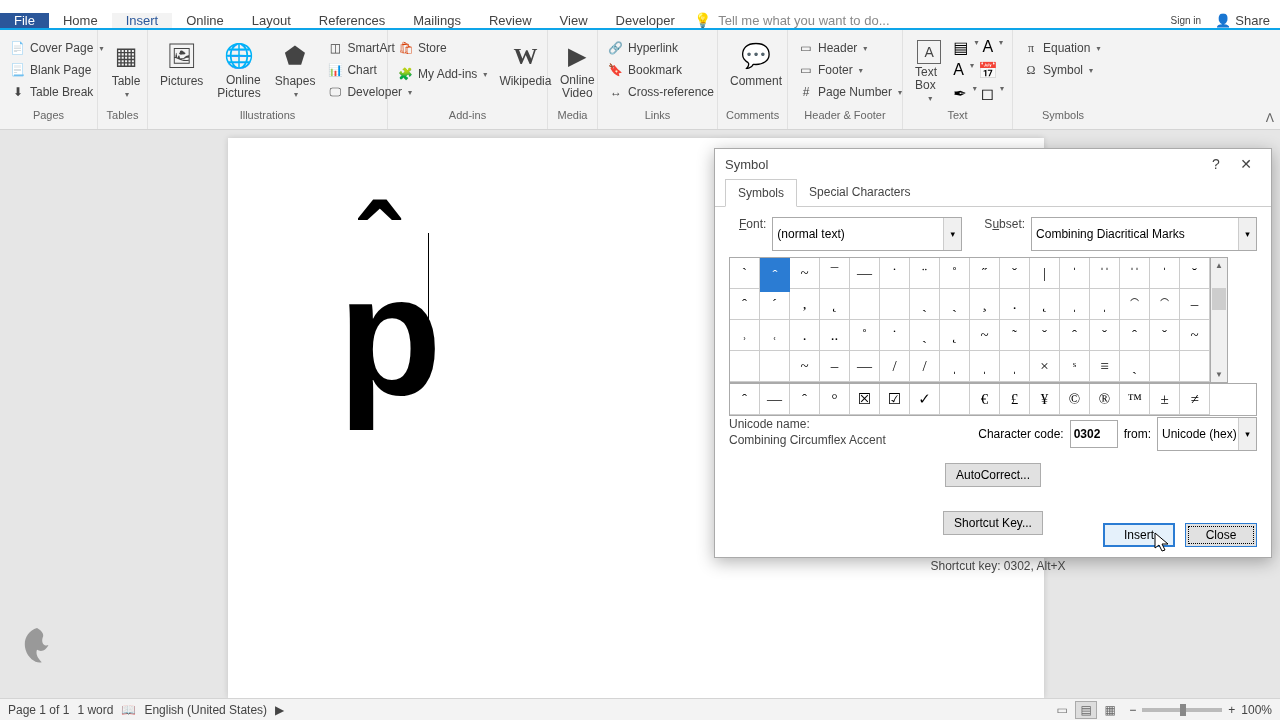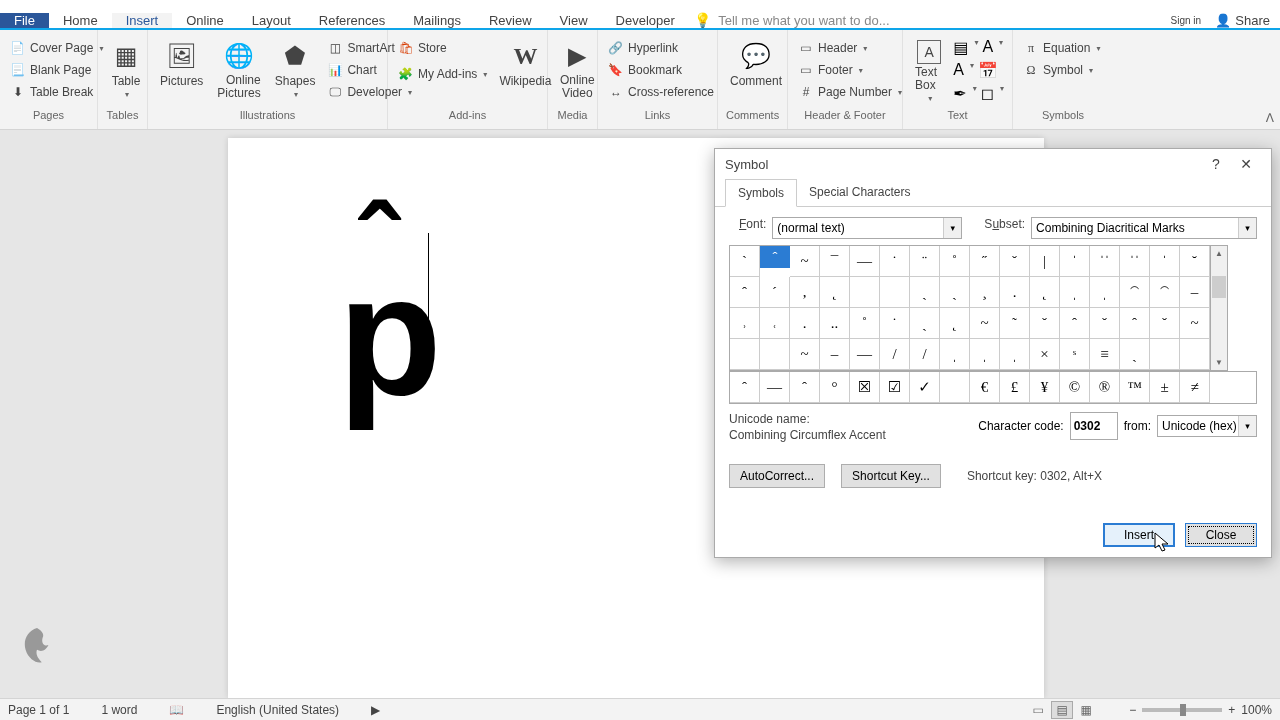--- a/index.html
+++ b/index.html
@@ -43,54 +43,54 @@
 .dlg-title { height: 30px; display: flex; align-items: center; padding: 0 10px; font-size: 13px; color: #444; }
 .dlg-title .spacer { flex: 1; }
 .dlg-title .dlgbtn { width: 30px; height: 30px; display: flex; align-items: center; justify-content: center; cursor: pointer; color: #444; font-size: 14px; }
 .dlg-tabs { display: flex; border-bottom: 1px solid #ccc; padding: 0 10px; }
 .dlg-tab { padding: 6px 12px; font-size: 12px; color: #444; cursor: pointer; }
 .dlg-tab.active { border: 1px solid #ccc; border-bottom: 1px solid #fff; margin-bottom: -1px; background: #fff; }
 .dlg-body { padding: 10px 14px; }
 .row { display: flex; align-items: flex-start; gap: 6px; margin-bottom: 6px; margin-left: 10px; }
 .row label { font-size: 12px; color: #444; }
 .row .u { text-decoration: underline; }
-.sel { flex: 1; height: 22px; border: 1px solid #aaa; font-size: 12px; padding: 0 4px; display: flex; align-items: center; background: #fff; position: relative; }
+.sel { flex: 1; height: 22px; border: 1px solid #aaa; font-size: 12px; padding: 16px 4px; display: flex; align-items: center; background: #fff; position: relative; }
 .sel .dd { position: absolute; right: 0; top: 0; width: 18px; height: 100%; border-left: 1px solid #ccc; display: flex; align-items: center; justify-content: center; font-size: 9px; background: #f0f0f0; }
 
 .grid-wrap { display: flex; }
 .sym-grid { display: grid; grid-template-columns: repeat(16, 30px); grid-template-rows: repeat(4, 31px); border: 1px solid #aaa; }
 .sym-cell { border-right: 1px solid #ccc; border-bottom: 1px solid #ccc; display: flex; align-items: center; justify-content: center; font-size: 15px; font-family: 'Times New Roman', serif; cursor: pointer; }
 .sym-cell.sel { background: #2b7cd3; color: #fff; border: 1px solid #2b7cd3; }
 .vscroll { width: 17px; border: 1px solid #aaa; border-left: none; position: relative; background: #f0f0f0; }
 .vscroll .thumb { position: absolute; left: 1px; right: 1px; height: 22px; background: #cdcdcd; }
 .vscroll .arr { position: absolute; left: 0; right: 0; height: 15px; display: flex; align-items: center; justify-content: center; font-size: 8px; color: #666; }
 
 .recent-label { font-size: 12px; margin: 8px 0 4px; color: #444; }
 .recent-grid { display: grid; grid-template-columns: repeat(16, 30px); grid-template-rows: 31px; border: 1px solid #aaa; }
 
-.uname-row { display: flex; align-items: flex-start; gap: 20px; margin-top: 8px; }
+.uname-row { display: flex; align-items: flex-start; gap: 20px; margin-top: 1px; }
 .uname-left { flex: 1; }
 .uname-left .lab { font-size: 12px; color: #444; }
 .uname-left .val { font-size: 12px; color: #444; margin-top: 2px; }
 .uname-right { display: flex; align-items: center; gap: 6px; }
 .uname-right label { font-size: 12px; }
 .code-inp { width: 48px; height: 28px; border: 1px solid #aaa; font-size: 12px; padding: 0 3px; font-weight: bold; }
 .from-sel { width: 100px; }
 
-.btnrow { display: flex; align-items: center; gap: 16px; margin-top: 22px; }
+.btnrow { display: flex; align-items: center; gap: 24px; margin-top: 12px; flex-direction: column; }
 .dlgbutton { height: 24px; padding: 0 10px; font-size: 12px; border: 1px solid #adadad; background: #e1e1e1; cursor: pointer; }
 .skey { font-size: 12px; color: #444; margin-left: 10px; }
 
 .dlg-footer { position: absolute; bottom: 10px; right: 14px; display: flex; gap: 10px; }
 .dlg-footer .fbtn { width: 72px; height: 24px; border: 1px solid #adadad; background: #e1e1e1; font-size: 12px; cursor: pointer; }
 .dlg-footer .fbtn.primary { border: 2px solid #2b7cd3; background: #e5f1fb; }
 .dlg-footer .fbtn.focus { border: 1px solid #2b7cd3; outline: 1px dotted #000; outline-offset: -4px; }
 
 
-.statusbar { position: absolute; bottom: 0; left: 0; right: 0; height: 22px; background: #f3f3f3; border-top: 1px solid #d4d4d4; display: flex; align-items: center; padding: 0 8px; font-size: 12px; color: #444; gap: 32px; }
+.statusbar { position: absolute; bottom: 0; left: 0; right: 0; height: 22px; background: #f3f3f3; border-top: 1px solid #d4d4d4; display: flex; align-items: center; padding: 0 8px; font-size: 12px; color: #444; gap: 8px; }
 .statusbar .spacer { flex: 1; }
 .statusbar .viewbtns { display: flex; gap: 2px; }
 .statusbar .vb { width: 22px; height: 18px; border: 1px solid transparent; display: flex; align-items: center; justify-content: center; cursor: pointer; color: #666; }
 .statusbar .vb.active { border-color: #aaa; background: #ddd; }
 .zoom { display: flex; align-items: center; gap: 6px; }
 .zoom .slider { width: 80px; height: 4px; background: #bbb; position: relative; }
 .zoom .slider .knob { position: absolute; left: 38px; top: -4px; width: 6px; height: 12px; background: #888; }
 
 .mousecursor { position: absolute; left: 1154px; top: 532px; z-index: 200; pointer-events: none; }
 </style>

